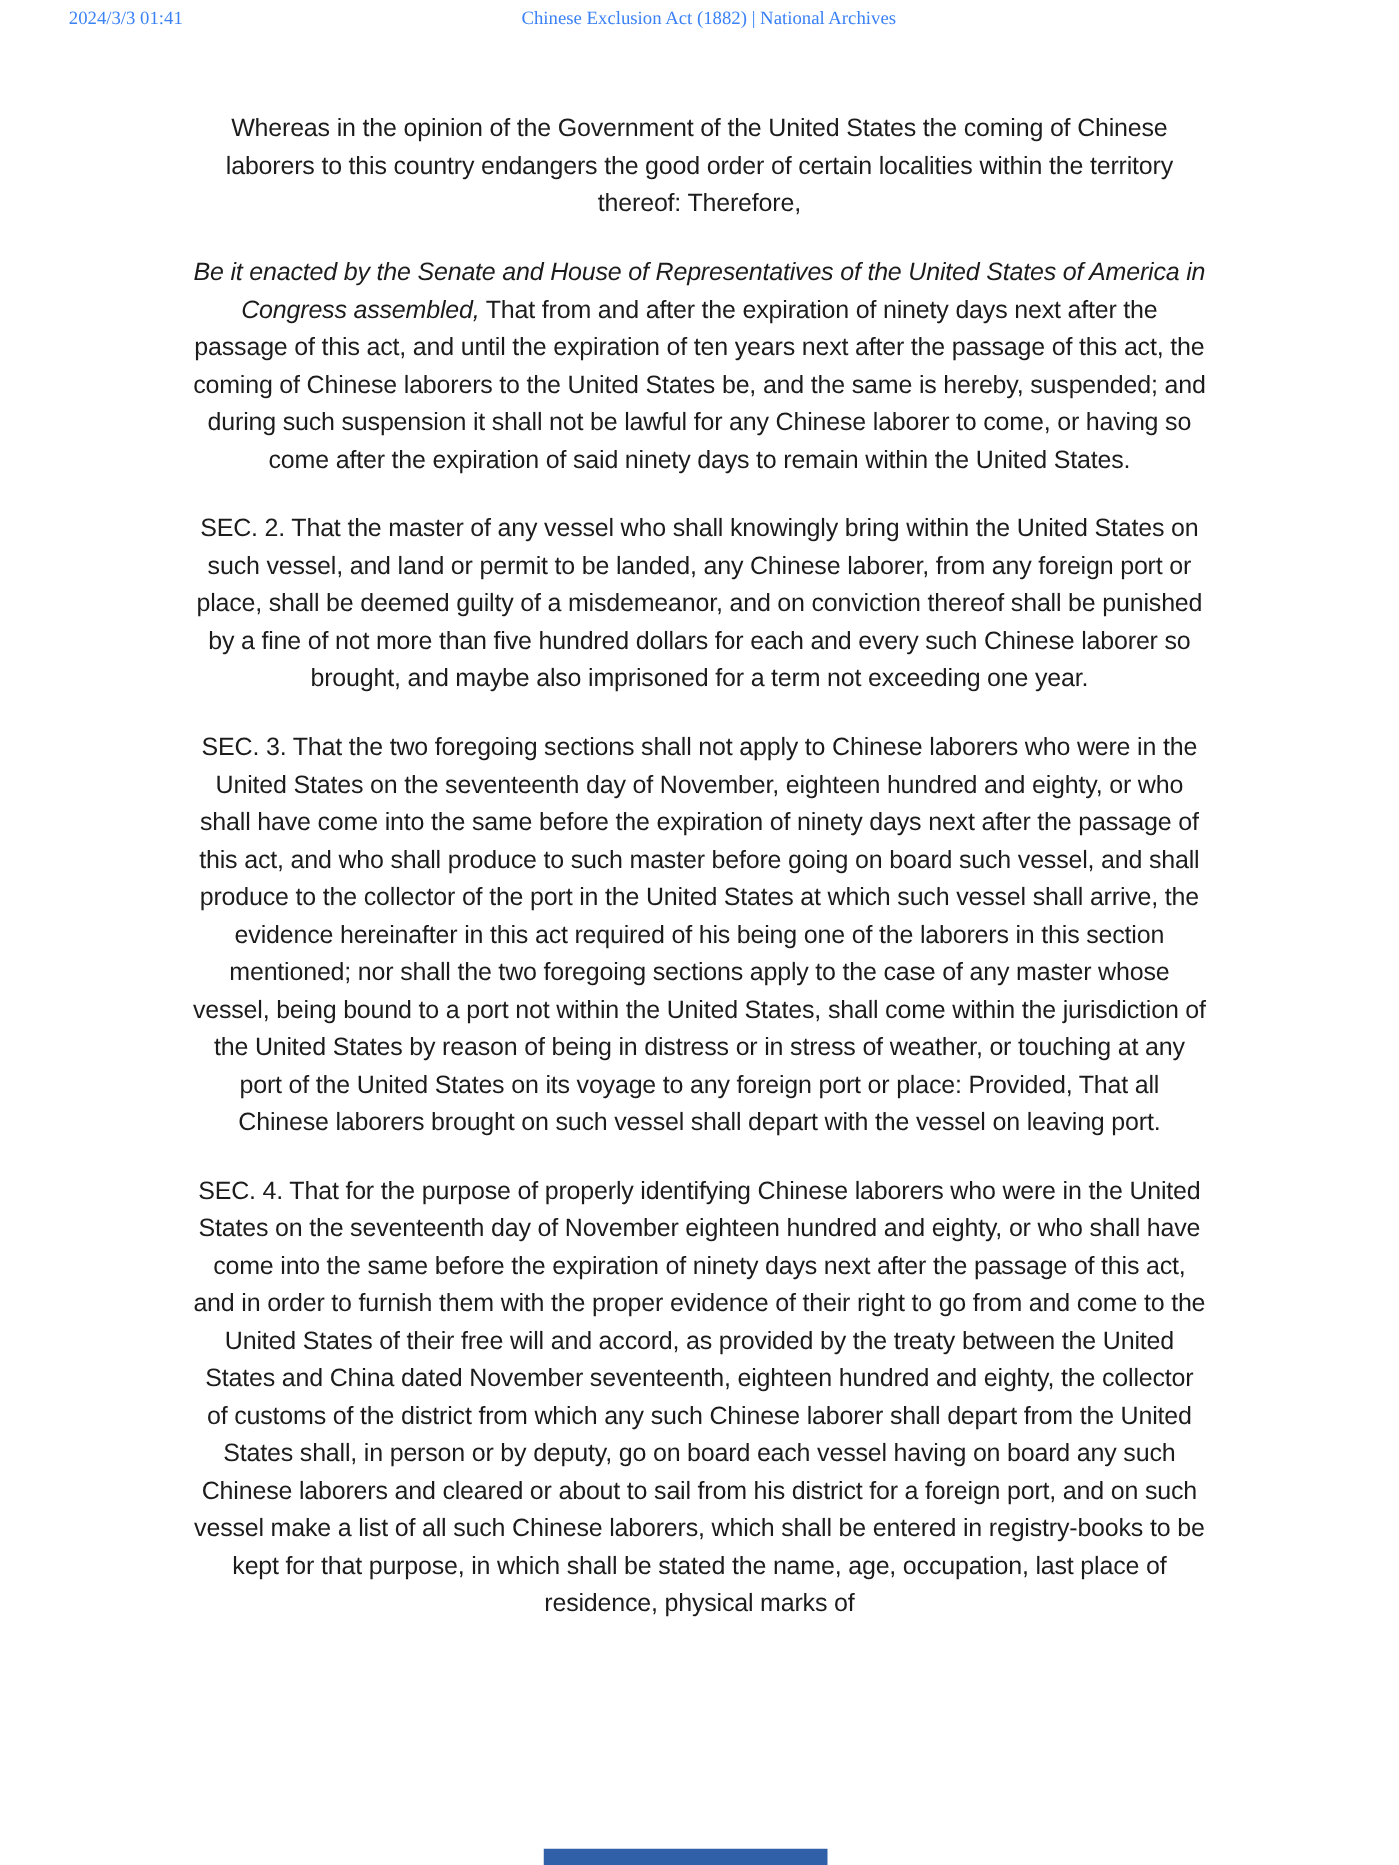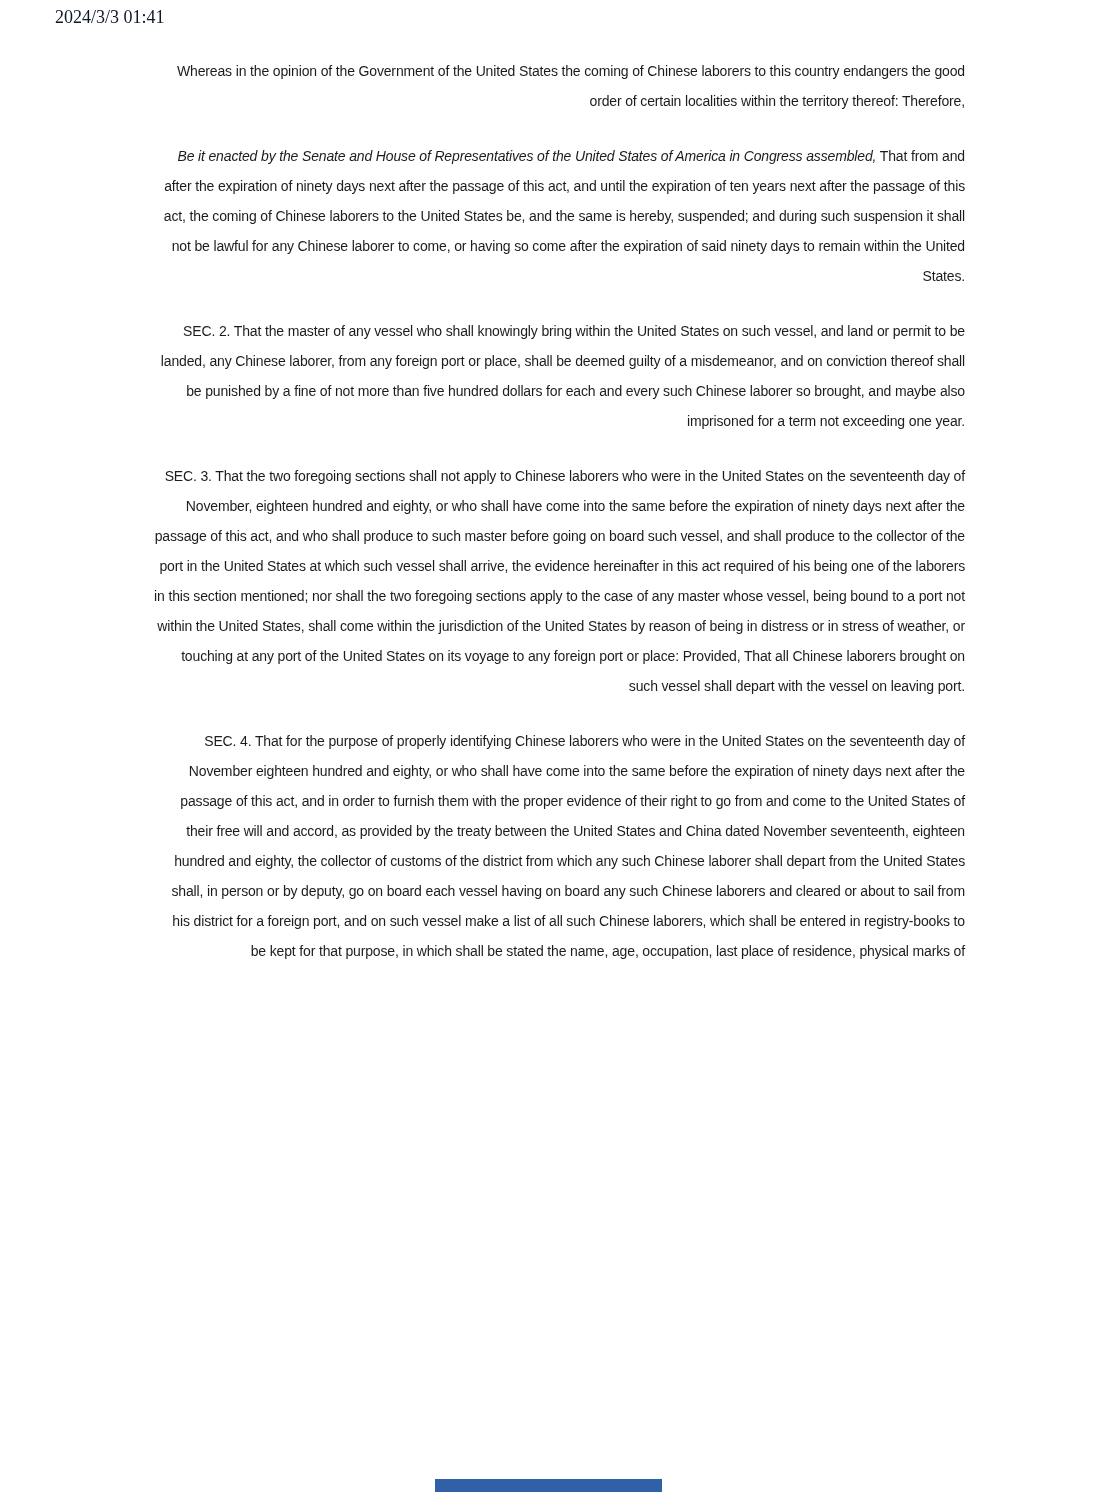--- a/index.html
+++ b/index.html
@@ -9,40 +9,40 @@
     font-family: "Liberation Sans", sans-serif;
     color: #1c1c1c;
     position: relative;
     overflow: hidden;
   }
   .print-header {
     position: relative;
     height: 24px;
     padding-top: 7px;
     font-family: "Liberation Serif", serif;
-    font-size: 18px;
-    color: #0f172a;
+    font-size: 15px;
+    color: #3b82f6;
     padding-left: 15px;
   }
   .print-header .timestamp {
     position: absolute;
     left: 55px;
     top: 7px;
     white-space: nowrap;
   }
   .print-header .doc-title {
     display: block;
     text-align: center;
   }
   .content {
-    margin: 32px 154px 0 154px;
-    font-size: 14px;
+    margin: 64px 154px 0 154px;
+    font-size: 20px;
     line-height: 30px;
     letter-spacing: -0.15px;
-    text-align: right;
+    text-align: center;
   }
   .content p {
     margin-bottom: 25px;
   }
   .content p.lead-space {
     margin-top: 14px;
   }
   .content em {
   }
   .footer-bar {
@@ -51,20 +51,21 @@
     left: 435px;
     width: 227px;
     height: 13px;
   }
 </style>
 </head>
 <body>
 
 <header class="print-header">
   <span class="timestamp">2024/3/3 01:41</span>
+  <span class="doc-title">Chinese Exclusion Act (1882) | National Archives</span>
 </header>
 
 <main class="content" id="document-body">
     <p>Whereas in the opinion of the Government of the United States the coming of Chinese laborers to this country endangers the good order of certain localities within the territory thereof: Therefore,</p>
     <p class="lead-space"><em>Be it enacted by the Senate and House of Representatives of the United States of America in Congress assembled,</em> That from and after the expiration of ninety days next after the passage of this act, and until the expiration of ten years next after the passage of this act, the coming of Chinese laborers to the United States be, and the same is hereby, suspended; and during such suspension it shall not be lawful for any Chinese laborer to come, or having so come after the expiration of said ninety days to remain within the United States.</p>
     <p>SEC. 2. That the master of any vessel who shall knowingly bring within the United States on such vessel, and land or permit to be landed, any Chinese laborer, from any foreign port or place, shall be deemed guilty of a misdemeanor, and on conviction thereof shall be punished by a fine of not more than five hundred dollars for each and every such Chinese laborer so brought, and maybe also imprisoned for a term not exceeding one year.</p>
     <p>SEC. 3. That the two foregoing sections shall not apply to Chinese laborers who were in the United States on the seventeenth day of November, eighteen hundred and eighty, or who shall have come into the same before the expiration of ninety days next after the passage of this act, and who shall produce to such master before going on board such vessel, and shall produce to the collector of the port in the United States at which such vessel shall arrive, the evidence hereinafter in this act required of his being one of the laborers in this section mentioned; nor shall the two foregoing sections apply to the case of any master whose vessel, being bound to a port not within the United States, shall come within the jurisdiction of the United States by reason of being in distress or in stress of weather, or touching at any port of the United States on its voyage to any foreign port or place: Provided, That all Chinese laborers brought on such vessel shall depart with the vessel on leaving port.</p>
     <p>SEC. 4. That for the purpose of properly identifying Chinese laborers who were in the United States on the seventeenth day of November eighteen hundred and eighty, or who shall have come into the same before the expiration of ninety days next after the passage of this act, and in order to furnish them with the proper evidence of their right to go from and come to the United States of their free will and accord, as provided by the treaty between the United States and China dated November seventeenth, eighteen hundred and eighty, the collector of customs of the district from which any such Chinese laborer shall depart from the United States shall, in person or by deputy, go on board each vessel having on board any such Chinese laborers and cleared or about to sail from his district for a foreign port, and on such vessel make a list of all such Chinese laborers, which shall be entered in registry-books to be kept for that purpose, in which shall be stated the name, age, occupation, last place of residence, physical marks of</p>
   </main>
 

